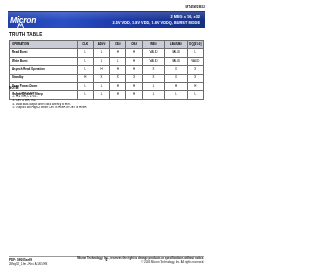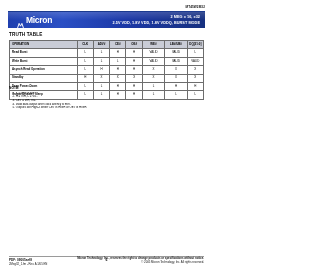--- a/index.html
+++ b/index.html
@@ -59,24 +59,25 @@
     position: absolute;
     top: 0;
     left: 0;
     width: 100%;
     height: 50%;
     background: linear-gradient(180deg, rgba(255,255,255,0.16), rgba(255,255,255,0));
     pointer-events: none;
   }
   .logo {
     position: absolute;
-    left: 18px;
+    left: 2px;
     top: 3.5px;
     font-size: 8.5px;
     font-weight: bold;
+    font-style: italic;
     color: #ffffff;
     letter-spacing: -0.3px;
     line-height: 9px;
   }
   .logo-mark {
     position: absolute;
     left: 9px;
     top: 3px;
     width: 7px;
     height: 7px;

